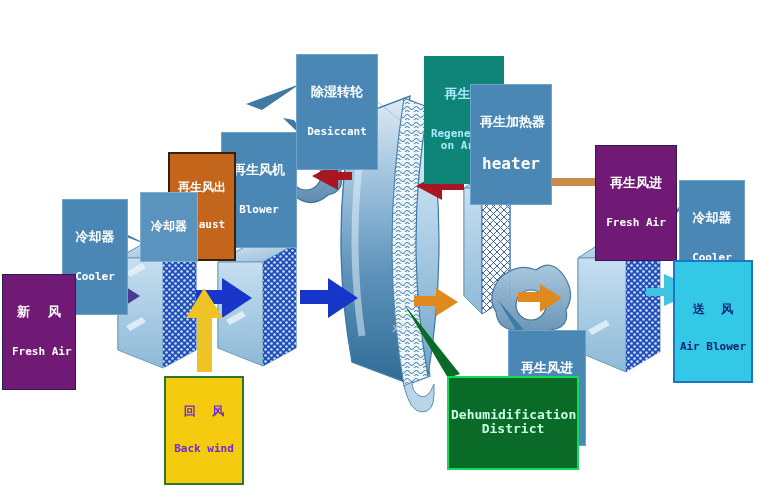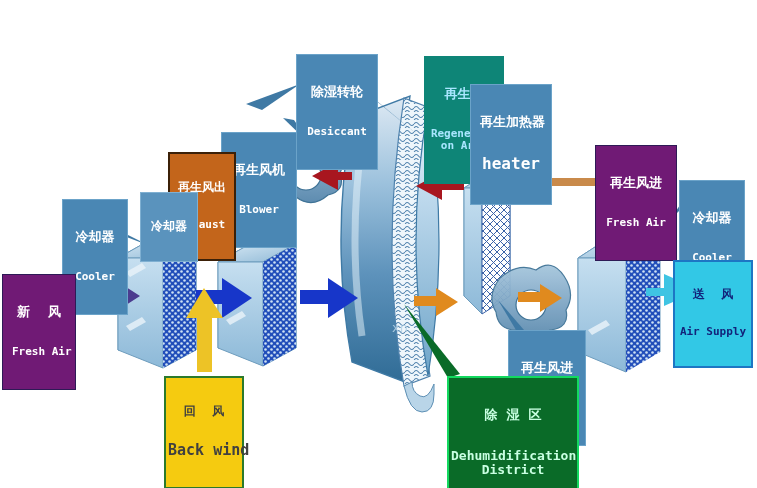--- a/index.html
+++ b/index.html
@@ -31,21 +31,21 @@
     font-family:"DejaVu Sans Mono","Liberation Mono",monospace;
     font-weight:bold;
   }
   
   .lbl-steel{background:#4a87b4;color:#ffffff;border:1px solid #6ba3c9;}
   .lbl-steel2{background:#5a93bd;color:#ffffff;border:1px solid #7fb0d2;}
   .lbl-orange{background:#c3651b;color:#ffffff;border:2px solid #3b2008;}
   .lbl-purple{background:#701a75;color:#ffffff;border:1px solid #2e1a56;}
   .lbl-teal{background:#0e8577;color:#a9e6ff;border:1px solid #0e8577;}
   .lbl-green{background:#0a6b28;color:#c9ffe2;border:2px solid #13d95f;}
-  .lbl-yellow{background:#f5cb10;color:#404040;border:2px solid #2b7a2b;}
+  .lbl-yellow{background:#f5cb10;color:#6d28d9;border:2px solid #2b7a2b;}
   .lbl-cyan{background:#32c8e6;color:#13237a;border:2px solid #1d76c4;}
 
   
   svg.layer{position:absolute;left:0;top:0;width:757px;height:488px;}
   #svg-back{z-index:5;}
   #svg-mid{z-index:20;}
   #svg-front{z-index:30;}
 
   
   #title{
@@ -287,33 +287,32 @@
     <span class="cn">冷却器</span>
   </div>
 
   <div class="lbl lbl-purple" style="left:2px;top:274px;width:74px;padding:3px 9px 4px;font-size:13px;">
     <span class="cn">新    风</span>
     <span class="en" style="font-size:11px">Fresh Air</span>
   </div>
 
   <div class="lbl lbl-yellow" style="left:164px;top:376px;width:80px;padding:2px 2px 3px;font-size:12px;">
     <span class="cn">回    风</span>
-    <span class="en" style="font-size:15px">Back wind</span>
+    <span class="en" style="font-size:11px">Back wind</span>
   </div>
 
   <div class="lbl lbl-steel" style="left:508px;top:330px;width:78px;padding:3px 2px 4px;font-size:13px;">
     <span class="cn">再生风进</span>
     <span class="en" style="font-size:11px">Blower</span>
   </div>
 
   <div class="lbl lbl-green" style="left:447px;top:376px;width:132px;padding:3px 2px 5px;font-size:13px;">
-    <span class="cn">除  湿  区</span>
     <span class="en" style="font-size:13px">Dehumidification
 District</span>
   </div>
 
-  <div class="lbl lbl-cyan" style="left:673px;top:260px;width:80px;padding:1px 2px 3px;font-size:12px;">
+  <div class="lbl lbl-cyan" style="left:673px;top:260px;width:80px;padding:16px 2px 3px;font-size:12px;">
     <span class="cn">送    风</span>
-    <span class="en" style="font-size:11px">Air Supply</span>
+    <span class="en" style="font-size:11px">Air Blower</span>
   </div>
 
 
 </div>
 
 </body></html>

